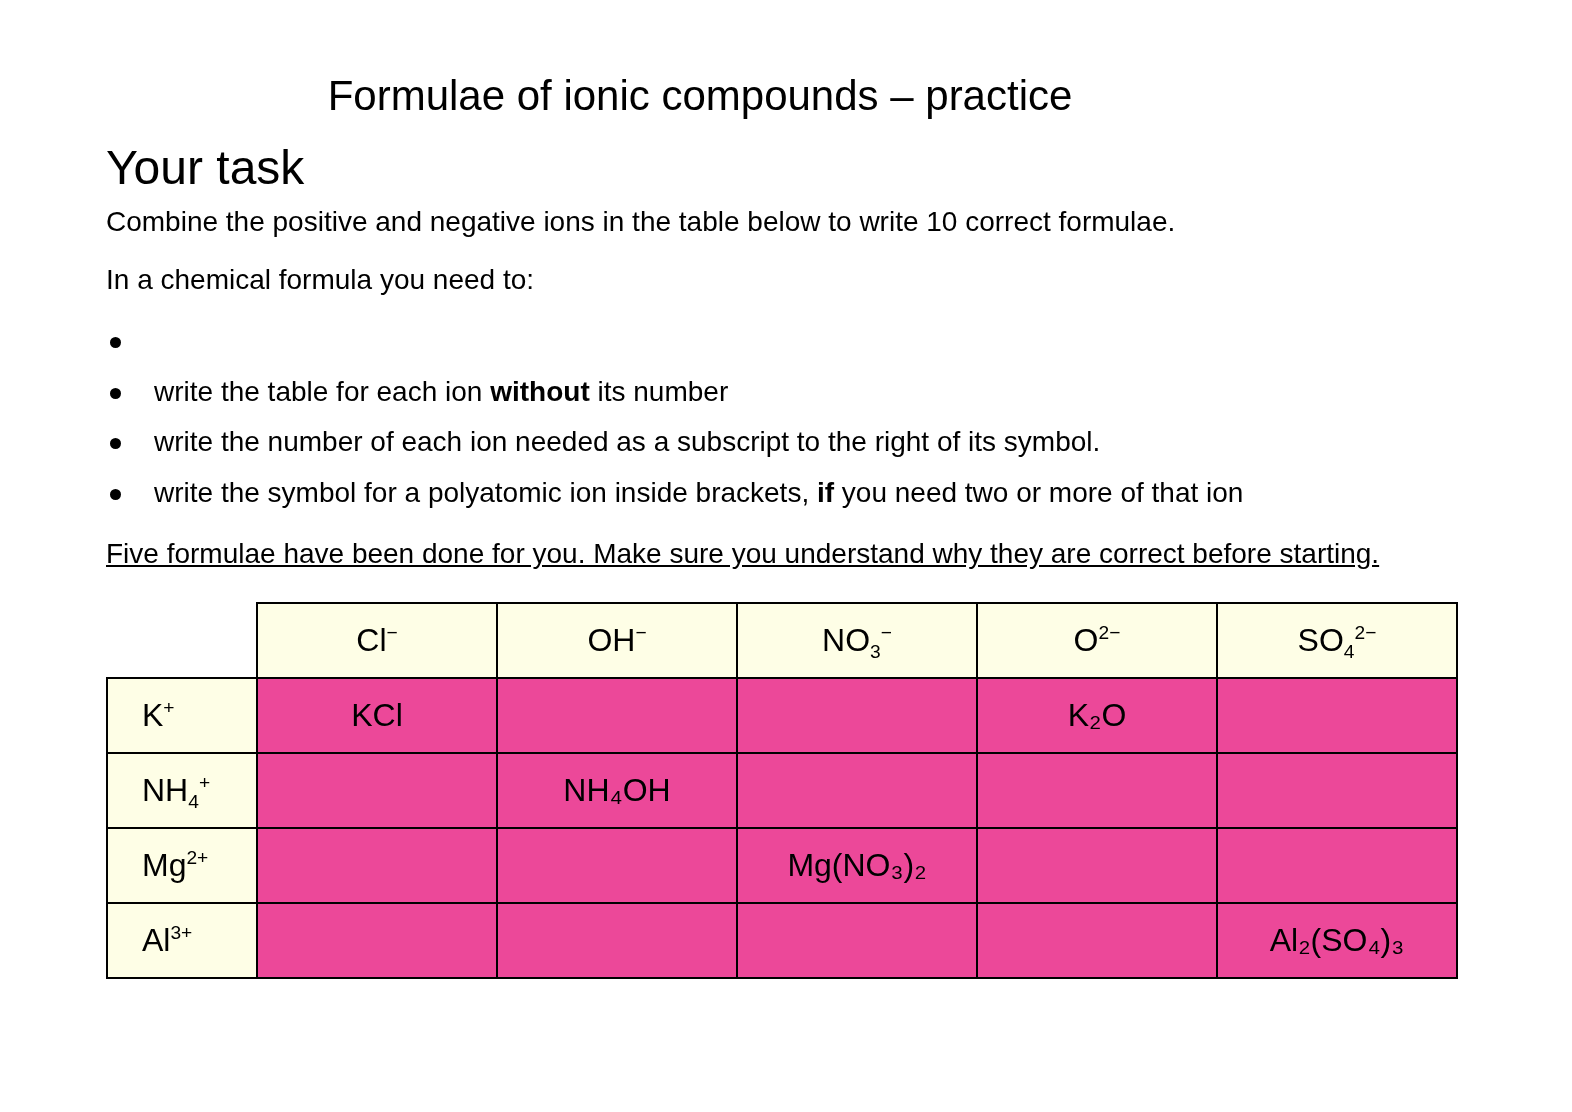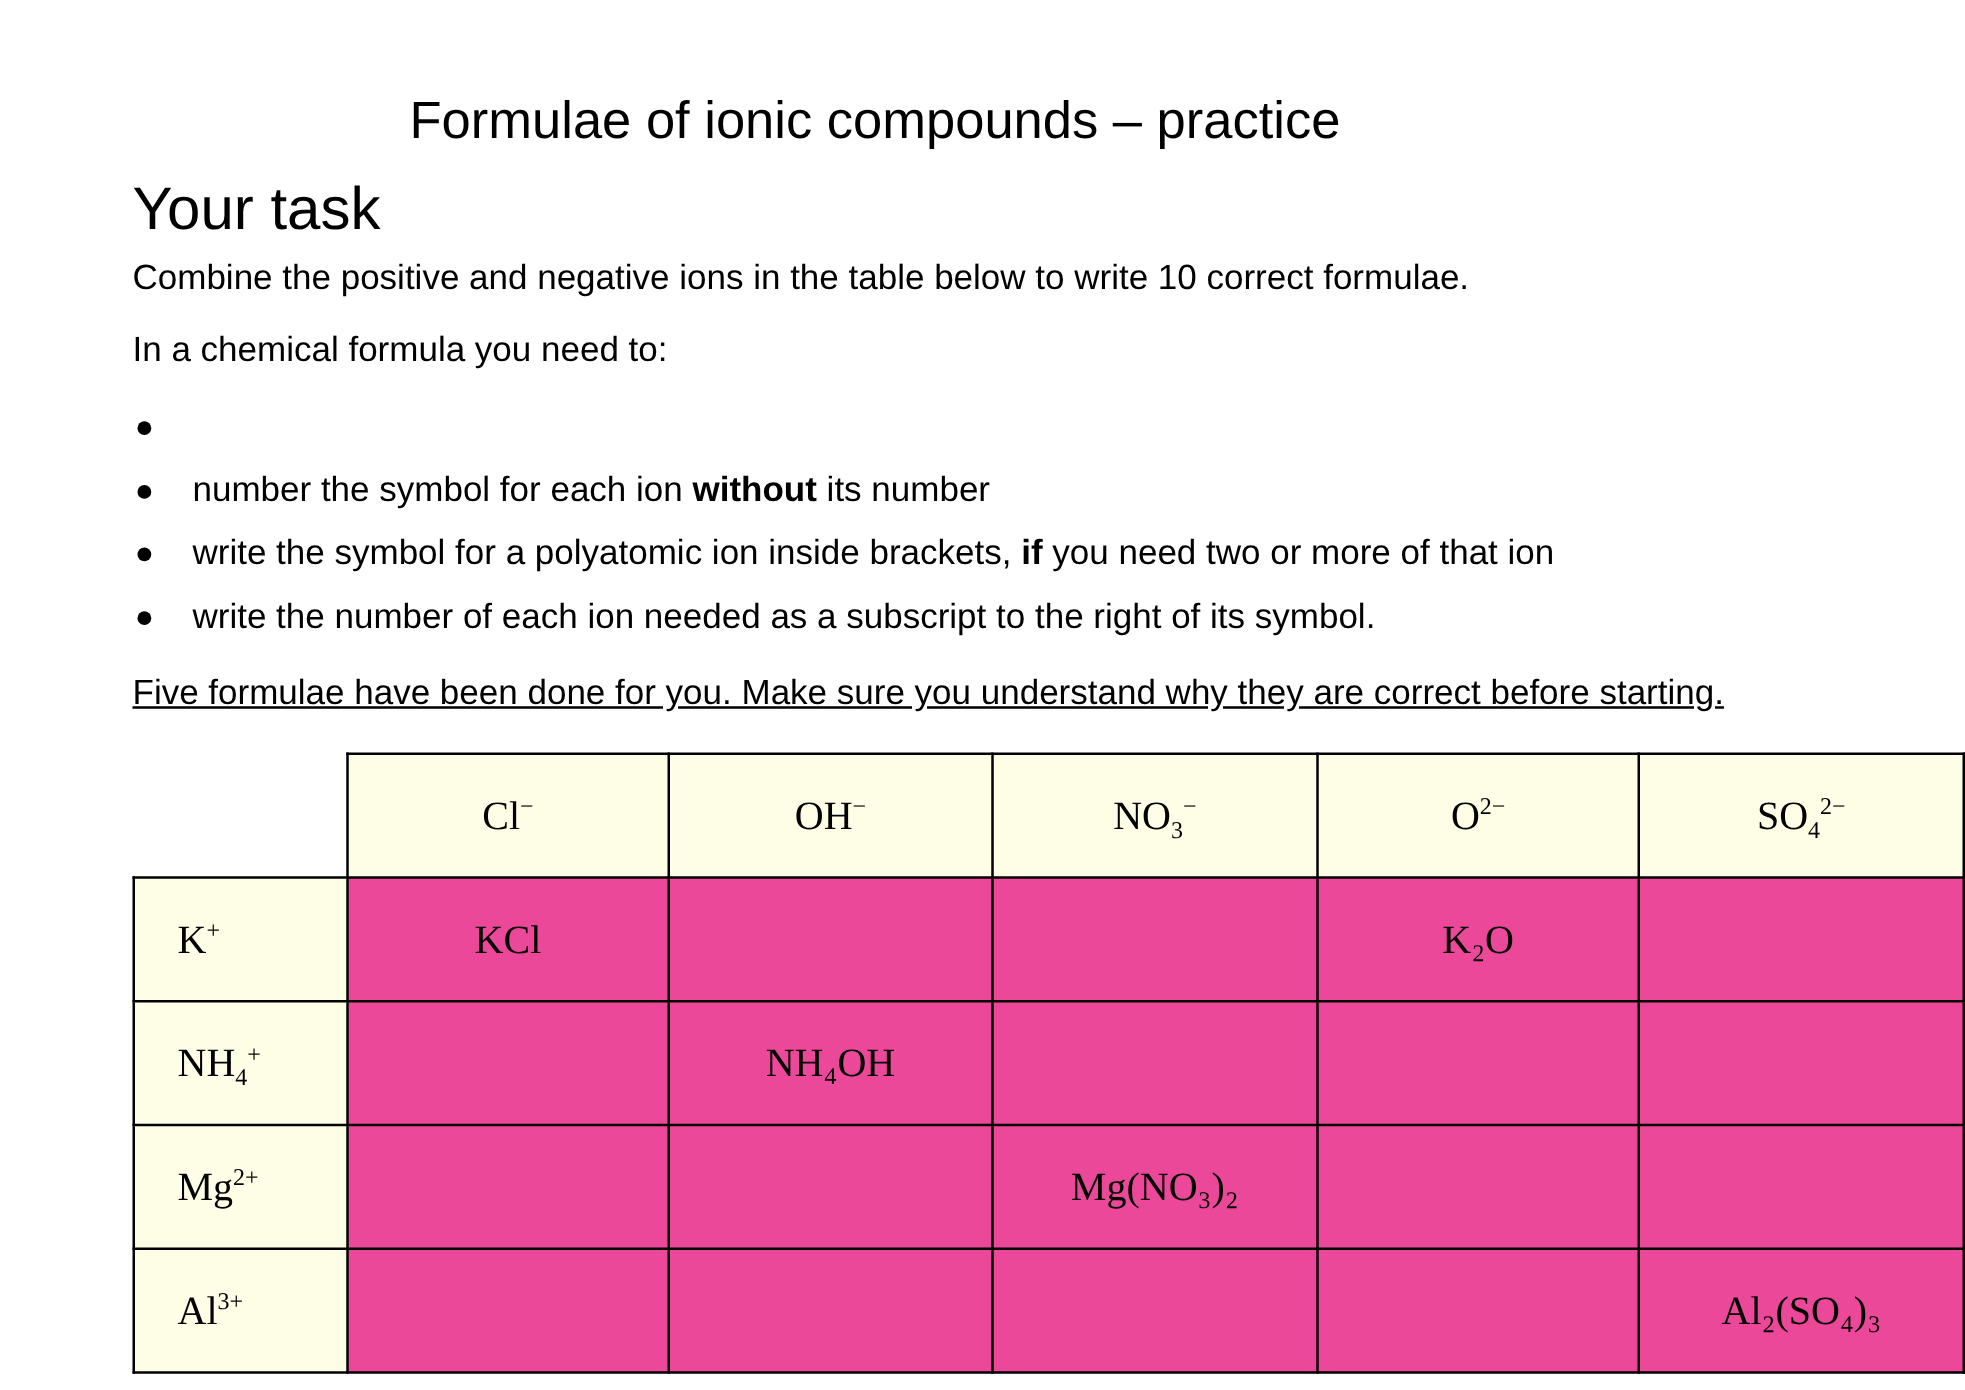--- a/index.html
+++ b/index.html
@@ -4,40 +4,40 @@
 <style>
   html, body { margin:0; padding:0; background:#ffffff; }
   body { width:1572px; height:1112px; position:relative; font-family:"Liberation Sans", "DejaVu Sans", sans-serif; color:#000; }
   .title { position:absolute; left:0; width:1400px; top:72px; text-align:center; font-size:42px; }
   .subtitle { position:absolute; left:106px; top:140px; font-size:48px; }
   .para { position:absolute; left:106px; font-size:28px; white-space:nowrap; }
   .bullets { position:absolute; left:106px; top:322px; margin:0; padding:0; list-style:none; font-size:28px; }
   .bullets li { position:relative; padding-left:48px; height:50.5px; line-height:38px; white-space:nowrap; }
   .bullets li .dot { position:absolute; left:4px; top:15px; width:11px; height:11px; border-radius:50%; background:#000; }
   table.ions { position:absolute; left:106px; top:602px; border-collapse:collapse; font-size:32px; }
-  table.ions td { border:2.5px solid #000; height:73px; text-align:center; vertical-align:middle; padding:12px;font-family:Liberation Serif, serif; }
+  table.ions td { border:2.5px solid #000; height:73px; text-align:center; vertical-align:middle; padding:0; }
   table.ions td.corner { border:none; width:148px; background:transparent; }
   table.ions td.head { background:#fefee6; width:238px; }
   table.ions td.rowhead { background:#fefee6; text-align:left; padding-left:34px; width:114px; }
   table.ions td.cell { background:#ec4899; }
   sup, sub { font-size:60%; line-height:0; }
 </style>
 </head>
 <body>
 
 <div class="title">Formulae of ionic compounds – practice</div>
 <div class="subtitle">Your task</div>
 <div class="para" style="top:206px;">Combine the positive and negative ions in the table below to write 10 correct formulae.</div>
 <div class="para" style="top:264px;">In a chemical formula you need to:</div>
 
 <ul class="bullets">
   <li><span class="dot"></span></li>
-  <li><span class="dot"></span><span>number the symbol for each ion </span><b>without</b><span> its number</span></li>
+  <li><span class="dot"></span><span>write the table for each ion </span><b>without</b><span> its number</span></li>
+  <li><span class="dot"></span><span>write the number of each ion needed as a subscript to the right of its symbol.</span></li>
   <li><span class="dot"></span><span>write the symbol for a polyatomic ion inside brackets, </span><b>if</b><span> you need two or more of that ion</span></li>
-  <li><span class="dot"></span><span>write the number of each ion needed as a subscript to the right of its symbol.</span></li>
 </ul>
 
 <div class="para" style="top:538px;text-decoration:underline;">Five formulae have been done for you. Make sure you understand why they are correct before starting.</div>
 
 <table class="ions">
   <tbody>
       <tr>
     <td class="corner"></td>
     <td class="head"><span>Cl</span><sub></sub><sup>−</sup></td>
     <td class="head"><span>OH</span><sub></sub><sup>−</sup></td>

